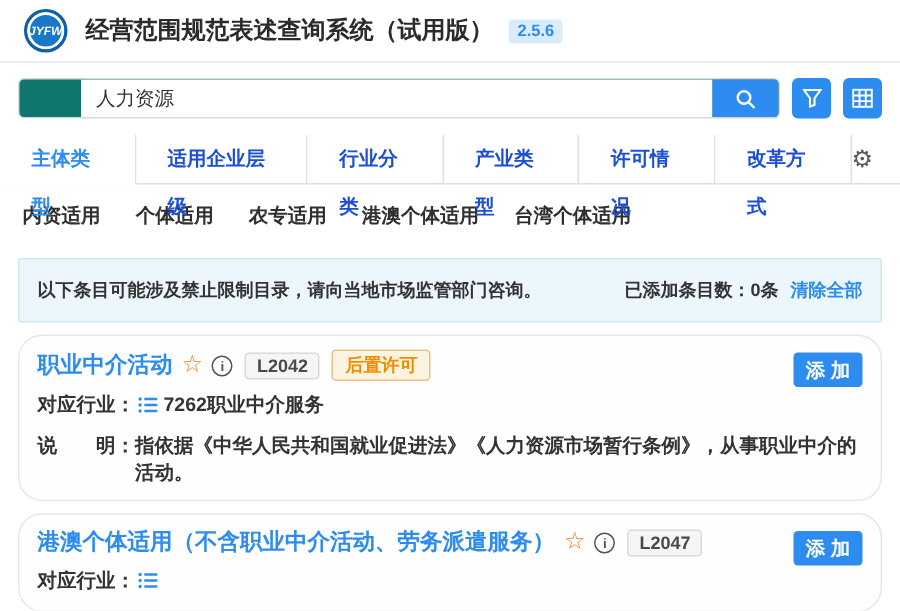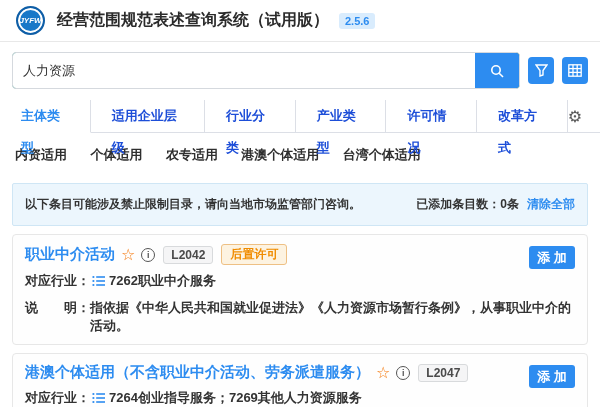--- a/index.html
+++ b/index.html
@@ -12,22 +12,22 @@
   .logo { width:29px; height:29px; border-radius:50%; background:#1878c8;
     border:2px solid #0f5ea6; color:#fff; display:flex; align-items:center;
     justify-content:center; font-size:8px; font-weight:bold; font-style:italic;
     box-shadow:inset 0 0 0 2px #fff; flex:0 0 auto; }
   .app-title { font-size:16px; font-weight:bold; color:#2b2b2b; margin-left:12px; }
   .version-badge { margin-left:10px; background:#d9ecfd; color:#2d8cf0;
     font-size:11px; font-weight:bold; padding:2px 6px; border-radius:3px; }
 
   
   .search-row { display:flex; align-items:center; margin:10px 12px 0; gap:8px; }
-  .search-group { flex:1; display:flex; height:37px; border:1px solid #d5d9de;
-    border-radius:4px; overflow:hidden; background:#0f766e; }
+  .search-group { flex:1; display:flex; height:27px; border:1px solid #d5d9de;
+    border-radius:4px; overflow:hidden; background:#0f766e;padding-left:41px; }
   .search-input { flex:1; border:none; outline:none; padding:0 10px; font-size:13px;
     color:#333; font-family:inherit; }
   .btn-primary { background:#2d8cf0; border:none; color:#fff; cursor:pointer;
     display:flex; align-items:center; justify-content:center; }
   .search-btn { width:44px; height:100%; }
   .sq-btn { width:26px; height:27px; border-radius:4px; }
 
   
   .tabs { margin-top:11px; display:flex; align-items:stretch; height:33px;
     border-bottom:1px solid #dcdfe6; position:relative; }
@@ -45,21 +45,21 @@
   
   .notice { margin:7px 12px 0; height:43px; background:#ecf6fd;
     border:1px solid #cfe6f5; border-radius:2px; display:flex; align-items:center;
     justify-content:space-between; padding:0 12px; font-size:12px; font-weight:bold; }
   .notice-left { color:#333; }
   .notice-right { display:flex; gap:8px; align-items:center; }
   .notice-count { color:#333; }
   .clear-all { color:#2d8cf0; cursor:pointer; }
 
   
-  .card { margin:8px 12px 0; border:1px solid #e7e7e7; border-radius:4px;
+  .card { margin:8px 12px 0; border:1px solid #e7e7e7; border-radius:16px;
     background:#fefefe; padding:9px 12px; position:relative; }
   .card-title-row { display:flex; align-items:center; flex-wrap:nowrap; }
   .card-title { font-size:15px; font-weight:bold; color:#2d8cf0; cursor:pointer; }
   .star-icon { color:#f57f17; font-size:16px; margin-left:6px; cursor:pointer; line-height:1; }
   .info-icon { width:14px; height:14px; border:1.5px solid #555; border-radius:50%;
     font-size:9px; font-weight:bold; color:#555; display:inline-flex; align-items:center;
     justify-content:center; margin-left:6px; cursor:pointer; }
   .code-badge { margin-left:8px; font-size:12px; font-weight:bold; color:#4a4a4a;
     background:#f5f5f6; border:1px solid #d8dadc; border-radius:3px; padding:1px 7px; }
   .license-tag { margin-left:8px; font-size:12px; font-weight:bold; color:#f08c00;
@@ -185,16 +185,15 @@
     <span class="list-icon">
       <svg width="13" height="12" viewBox="0 0 13 12">
         <circle cx="1.4" cy="2" r="1.1" fill="#2d8cf0"></circle>
         <circle cx="1.4" cy="6" r="1.1" fill="#2d8cf0"></circle>
         <circle cx="1.4" cy="10" r="1.1" fill="#2d8cf0"></circle>
         <line x1="4.2" y1="2" x2="13" y2="2" stroke="#2d8cf0" stroke-width="1.6"></line>
         <line x1="4.2" y1="6" x2="13" y2="6" stroke="#2d8cf0" stroke-width="1.6"></line>
         <line x1="4.2" y1="10" x2="13" y2="10" stroke="#2d8cf0" stroke-width="1.6"></line>
       </svg>
     </span>
-    <span class="row-text">7264创业指导服务；7269其他人力资源服务</span>
   </div>
 
 </div>
 
 </body></html>

